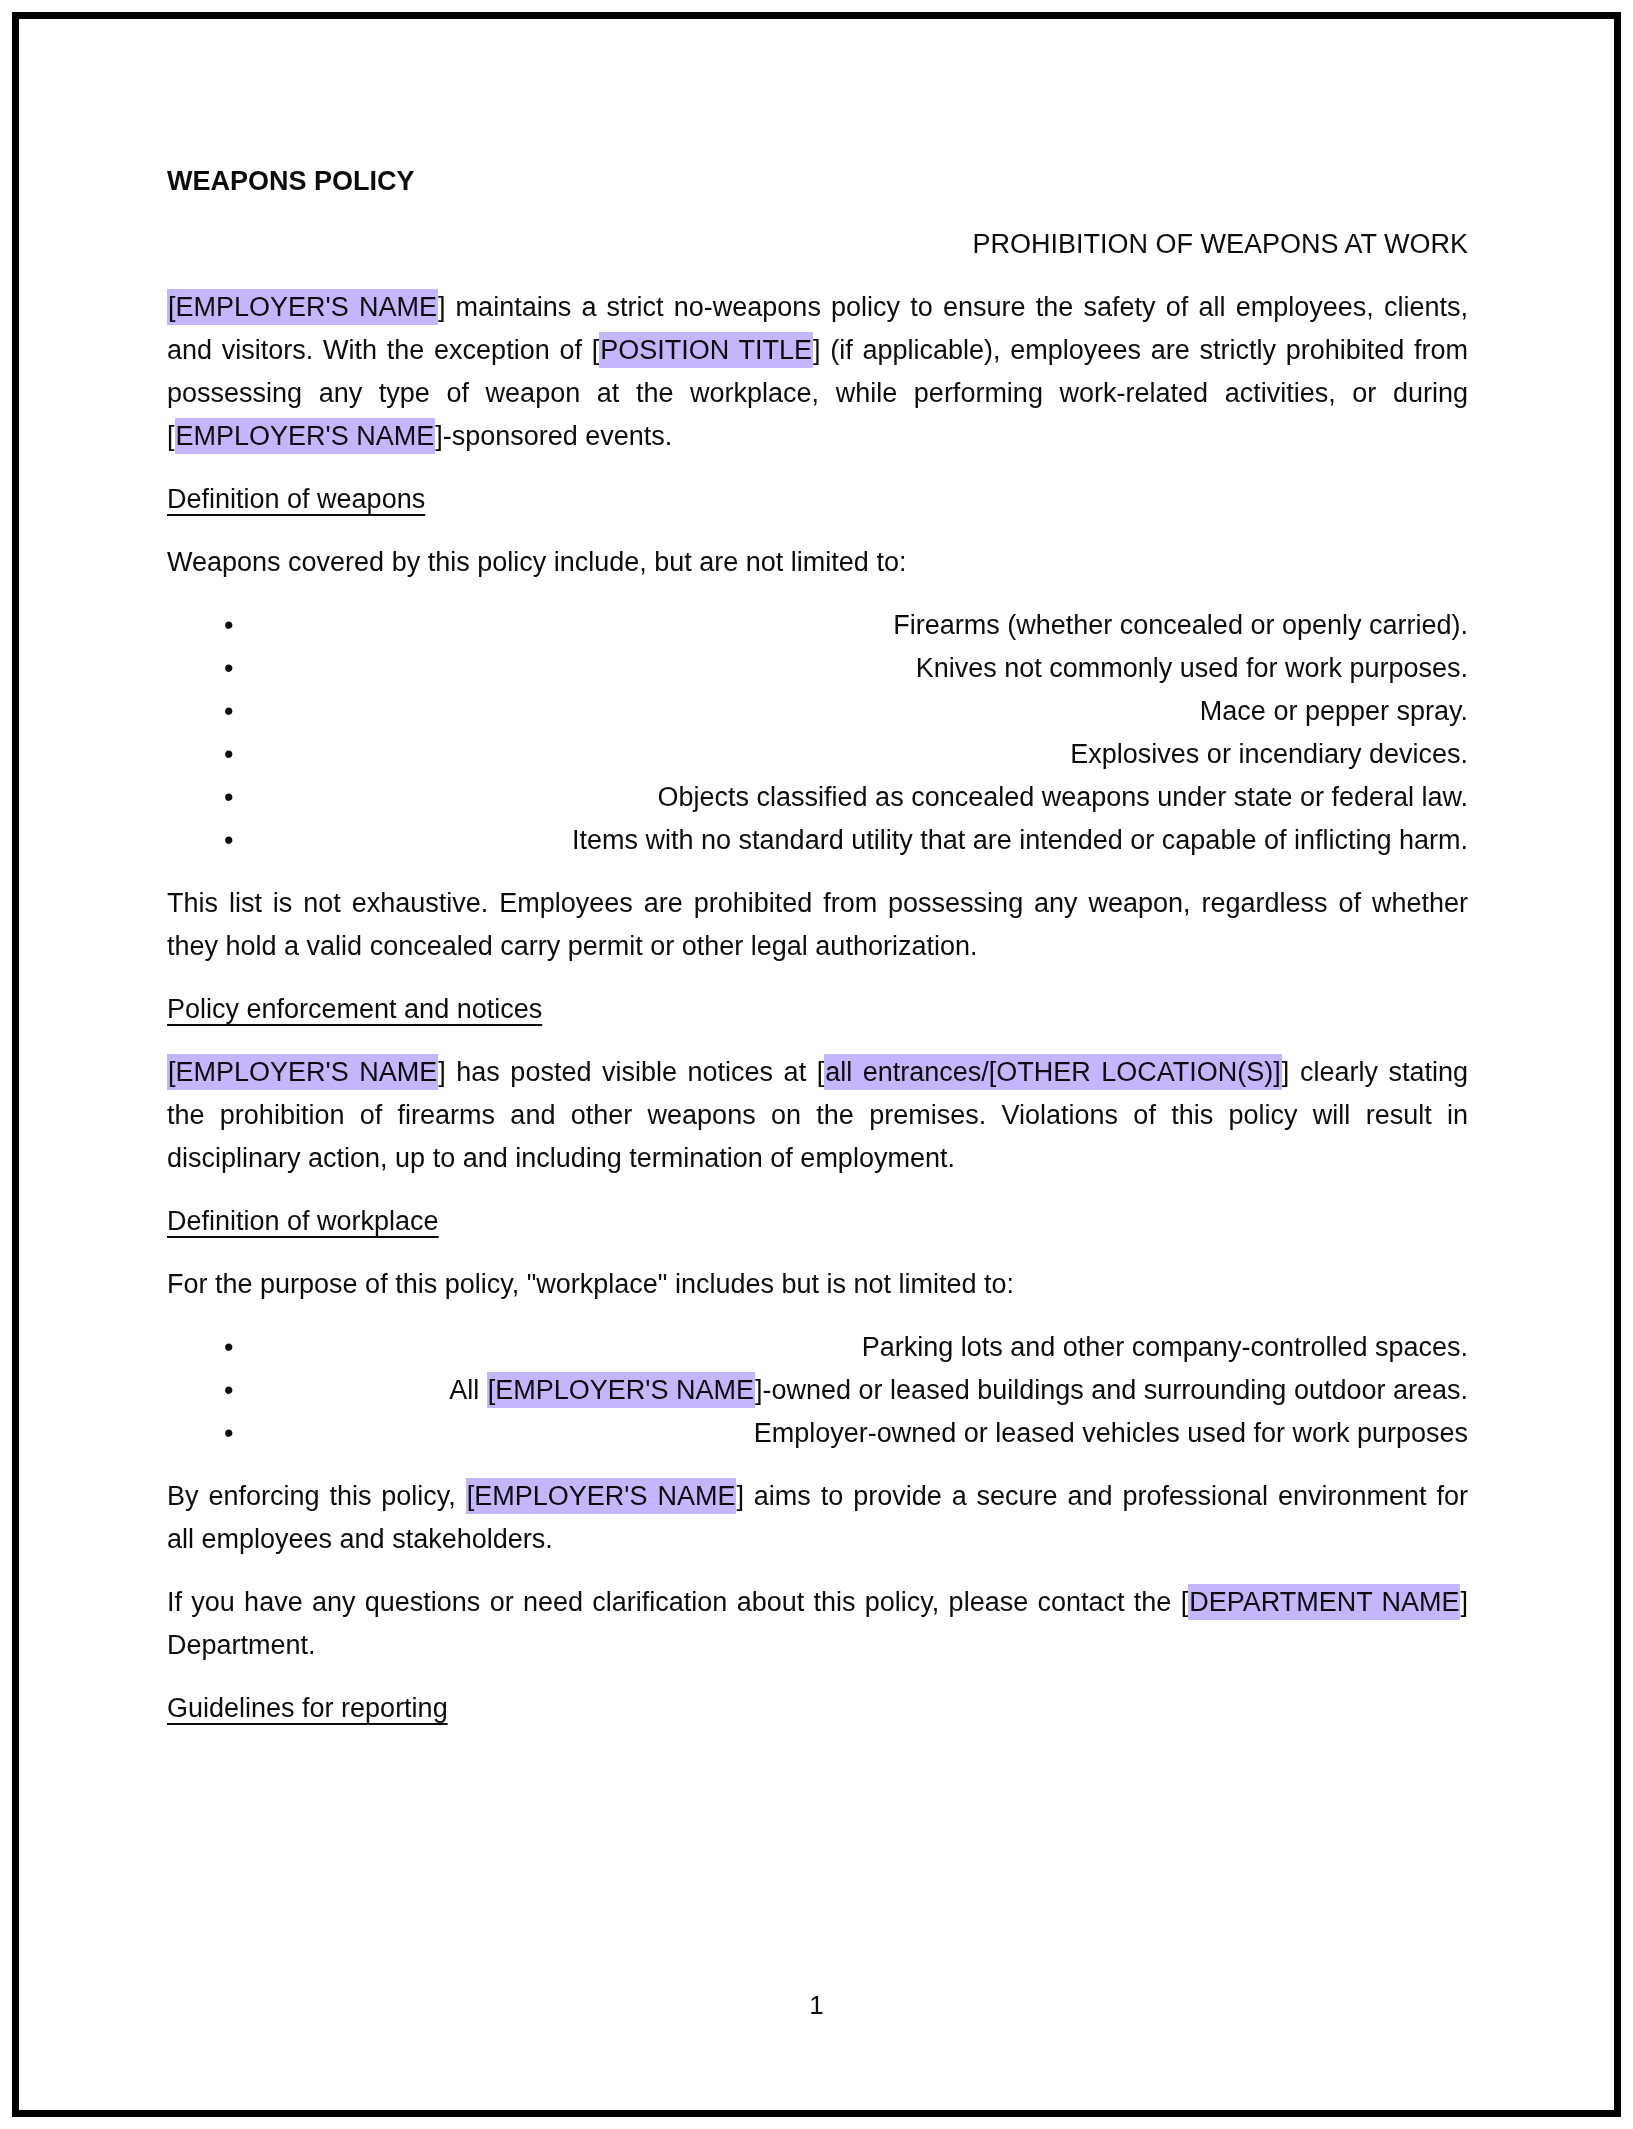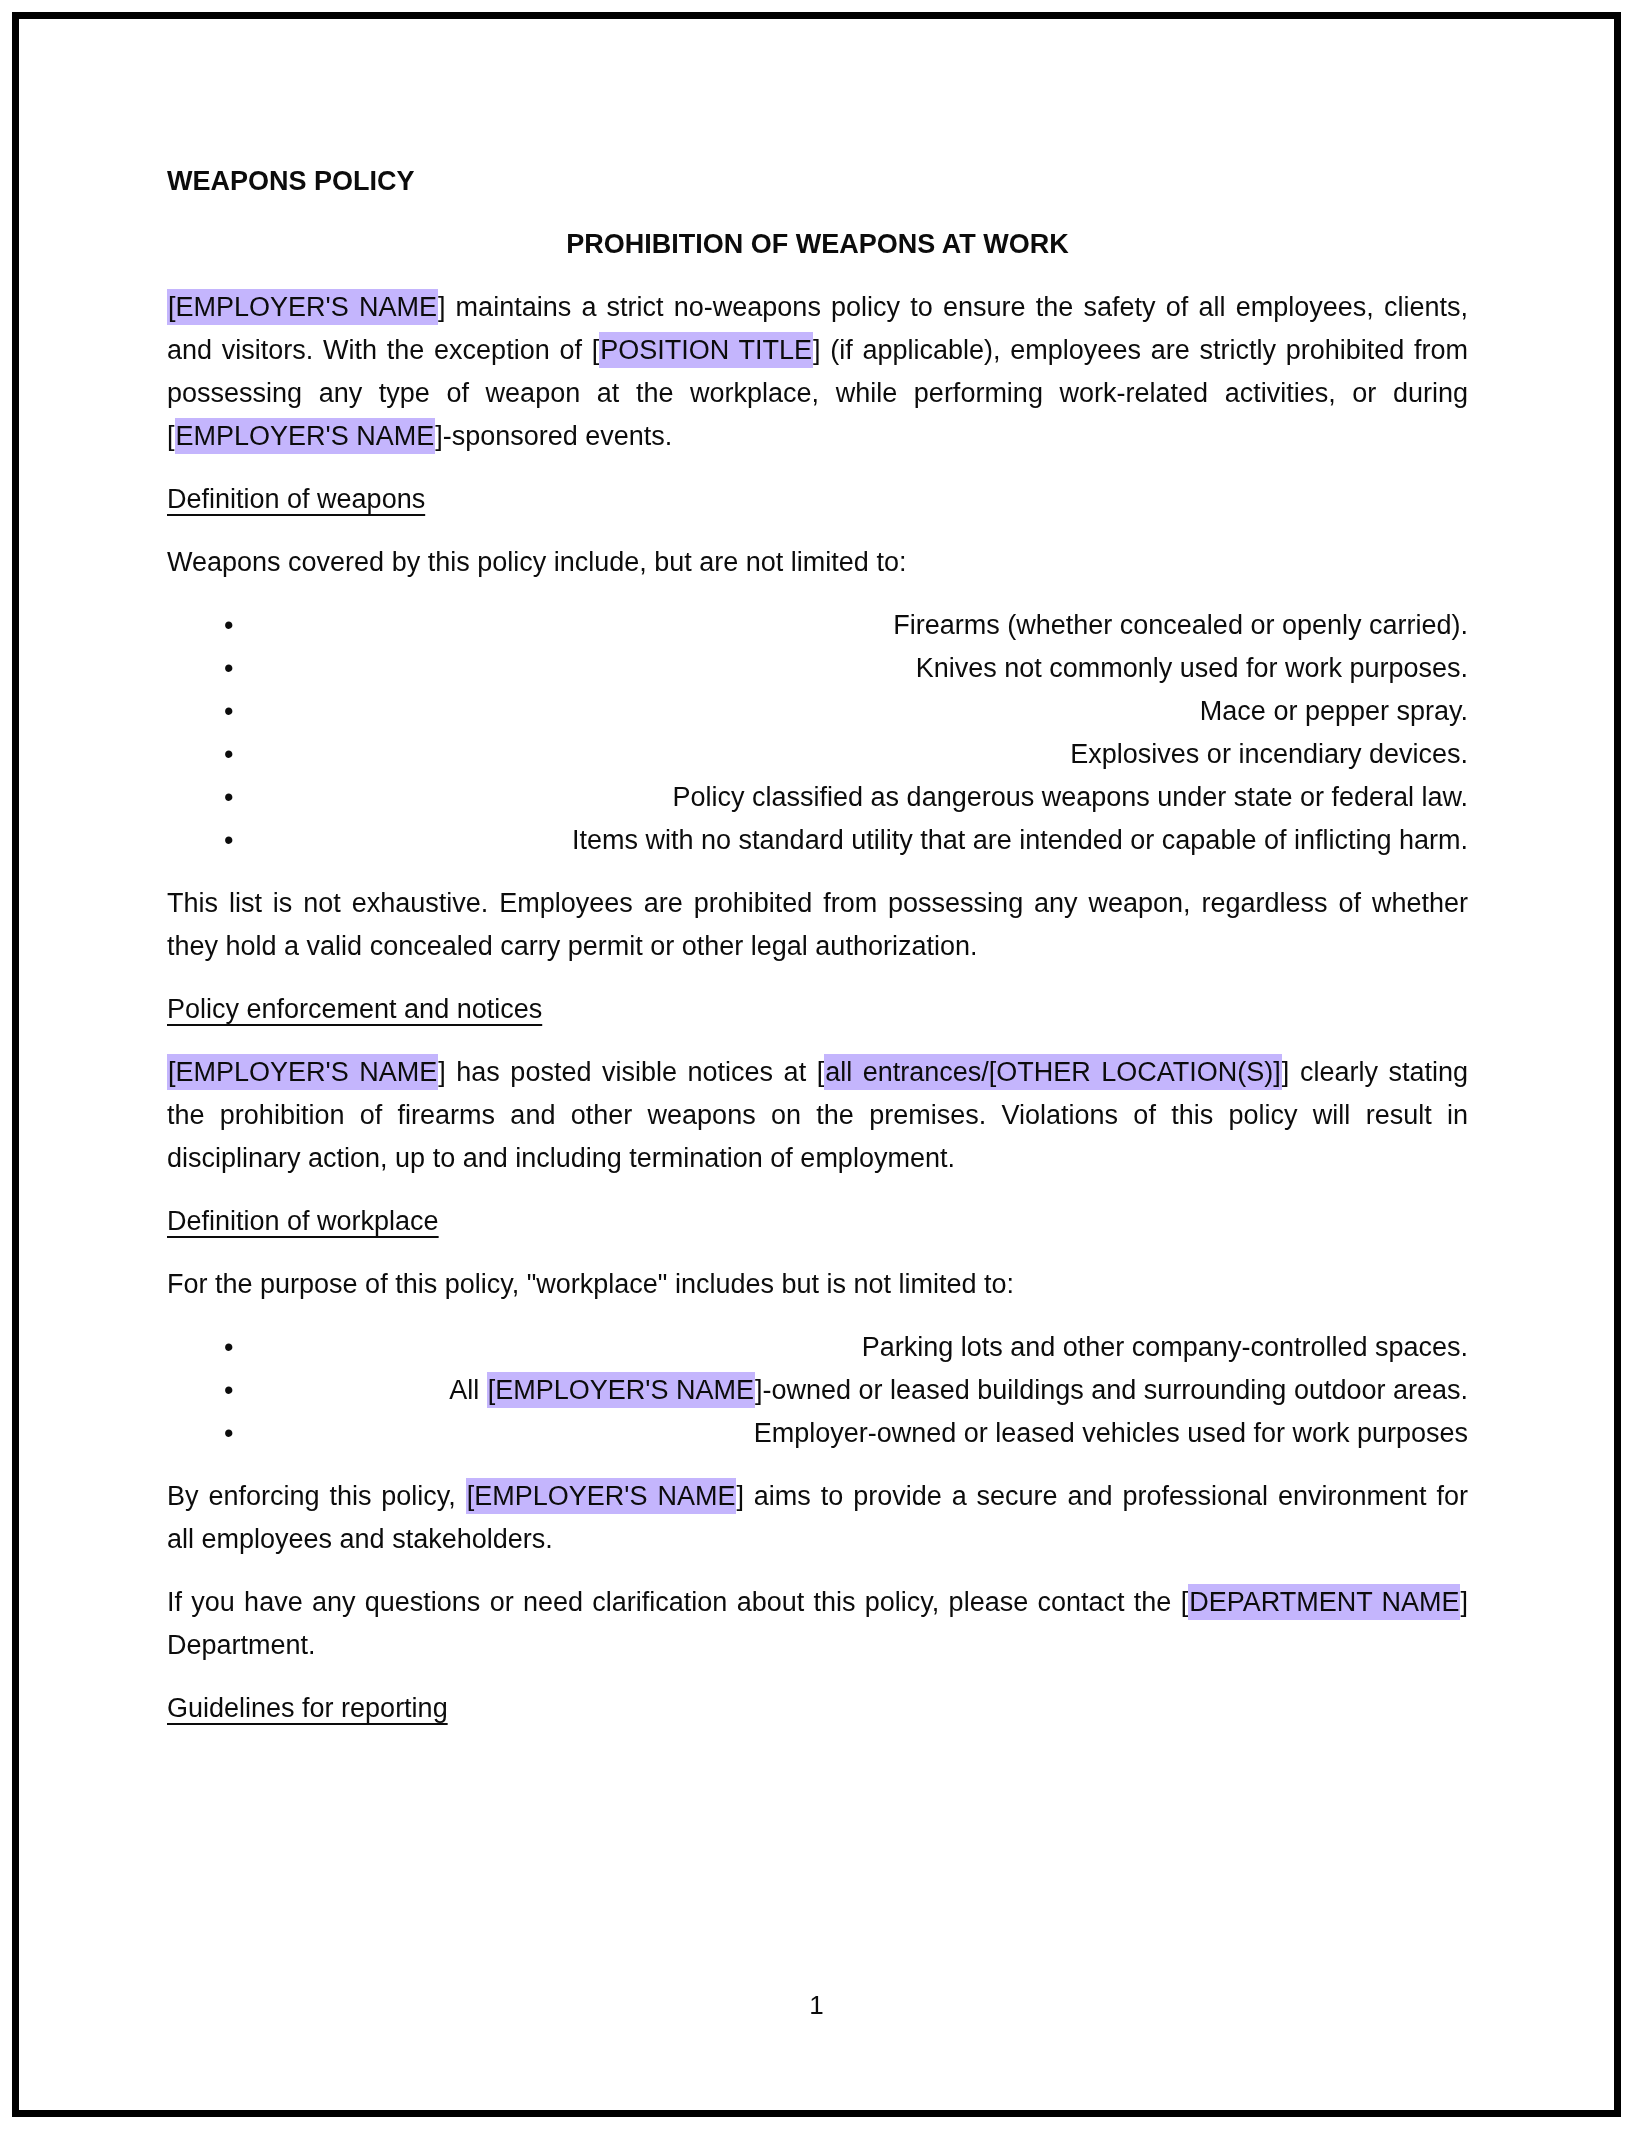--- a/index.html
+++ b/index.html
@@ -9,21 +9,21 @@
   }
   .page-frame {
     position:absolute; top:12px; left:12px; right:12px; bottom:12px;
     border:7px solid #000; pointer-events:none;
   }
   .content {
     position:absolute; left:167px; top:160px; width:1301px;
     font-size:27px; line-height:43px;
   }
   .doc-title   { margin:0 0 20px; font-weight:bold; text-align:left; }
-  .heading     { margin:2px 0 20px; font-weight:bold; text-align:center; }
+  .heading     { margin:2px 0 20px; font-weight:normal; text-align:right; }
   .subheading  { margin:0 0 20px; font-weight:normal; text-decoration:underline; text-underline-offset:6px; }
   .para        { margin:0 0 20px; text-align:justify; }
   ul.bullets   { list-style:none; margin:0 0 20px; padding:0 0 0 105px; }
   ul.bullets li { position:relative; text-align:right; }
   ul.bullets li::before {
     content:"\2022"; position:absolute; left:-48px; top:0;
   }
   .hl { background:#c4b5fd; padding:3px 1px; }
   .page-num {
     position:absolute; top:1990px; left:0; width:100%;
@@ -46,21 +46,21 @@
 
     <p class="subheading">Definition of weapons</p>
 
     <p class="para">Weapons covered by this policy include, but are not limited to:</p>
 
     <ul class="bullets">
       <li>Firearms (whether concealed or openly carried).</li>
       <li>Knives not commonly used for work purposes.</li>
       <li>Mace or pepper spray.</li>
       <li>Explosives or incendiary devices.</li>
-      <li>Policy classified as dangerous weapons under state or federal law.</li>
+      <li>Objects classified as concealed weapons under state or federal law.</li>
       <li>Items with no standard utility that are intended or capable of inflicting harm.</li>
     </ul>
 
     <p class="para">This list is not exhaustive. Employees are prohibited from possessing any weapon, regardless of whether they hold a valid concealed carry permit or other legal authorization.</p>
 
     <p class="subheading">Policy enforcement and notices</p>
 
     <p class="para"><span class="hl">[EMPLOYER'S NAME</span><span>] has posted visible notices at [</span><span class="hl">all entrances/[OTHER LOCATION(S)]</span><span>] clearly stating the prohibition of firearms and other weapons on the premises. Violations of this policy will result in disciplinary action, up to and including termination of employment.</span></p>
 
     <p class="subheading">Definition of workplace</p>

